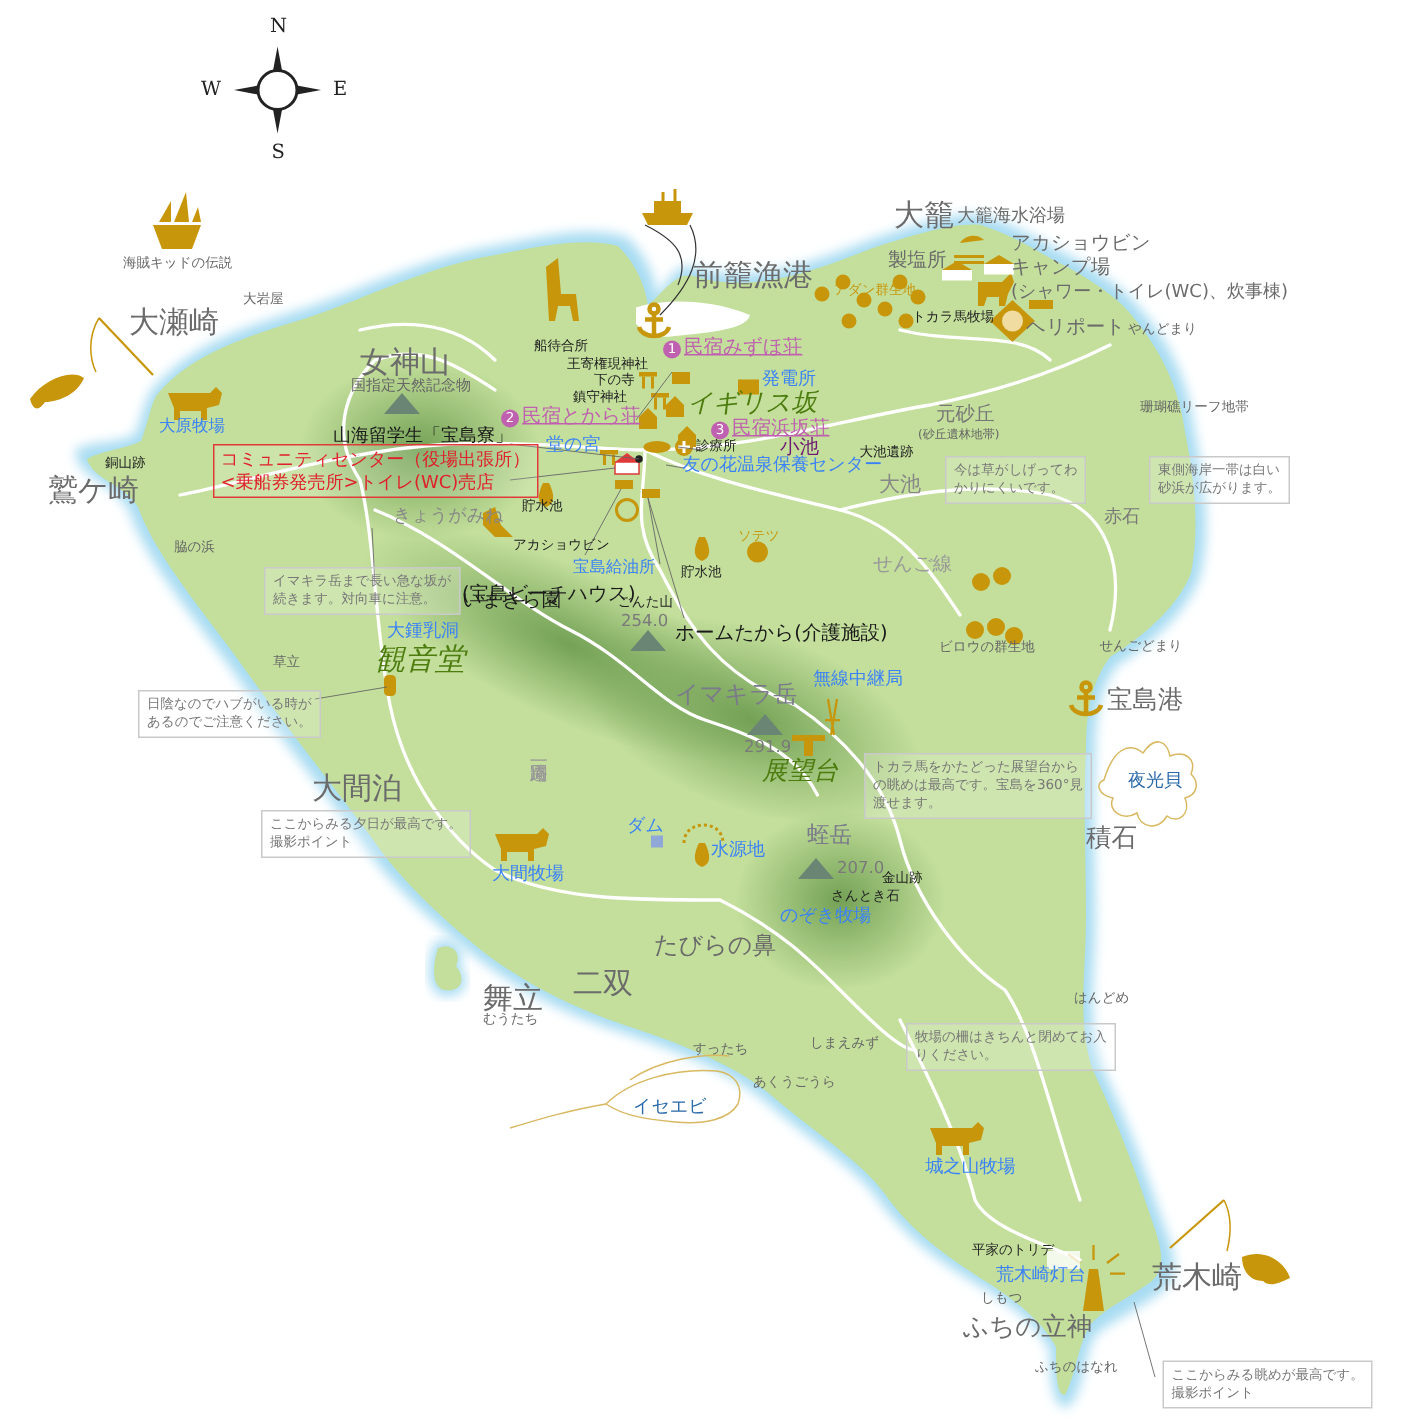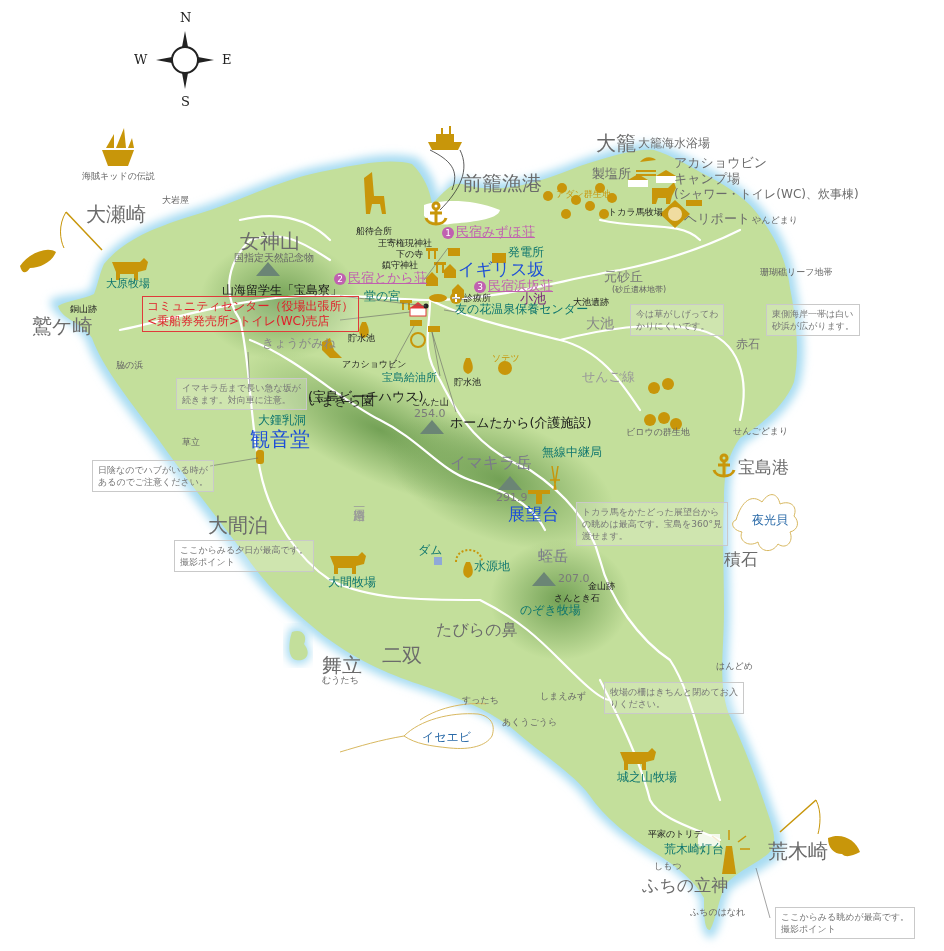--- a/index.html
+++ b/index.html
@@ -1,24 +1,24 @@
 <!DOCTYPE html>
 <html><head>
 <meta charset="utf-8">
 <style>
   html, body { margin:0; padding:0; background:#ffffff; }
   body { width:944px; height:951px; position:relative; overflow:hidden;
          font-family:"DejaVu Sans", sans-serif; }
   #map { position:absolute; left:0; top:0; width:944px; height:951px; }
   .lbl { position:absolute; white-space:nowrap; line-height:1.1; }
   .big { font-size:20px; color:#6b6b6b; }
-  .bigdark { font-size:20px; color:#1d4ed8; }
+  .bigdark { font-size:20px; color:#4d7c0f;font-style:italic; }
   .mid { font-size:15px; color:#6b6b6b; }
   .mid-dark { font-size:14px; color:#1a1a1a; }
-  .small { font-size:11px; color:#0f766e;text-align:right; }
+  .small { font-size:11px; color:#3b82f6;text-align:right; }
   .tiny { font-size:9px; color:#666; }
   .peak { font-size:14px; color:#7a7a8a; }
   .elev { font-size:11px; color:#7a7a7a; }
   .pink { font-size:13px; color:#c060b0;text-decoration:underline; }
   .pink .num { display:inline-block; width:12px; height:12px; border-radius:50%;
                background:#c060b0; color:#fff; font-size:9px; text-align:center; line-height:12px; margin-right:2px; }
   .blue { font-size:12px; color:#2a6aa8;text-align:center; }
   .note { position:absolute; border:1px solid #c9c9c9; background:rgba(255,255,255,0.2);
           font-size:9px; color:#777; line-height:1.35; padding:3px 5px; white-space:pre-line; }
   .redbox { position:absolute; border:1px solid #e03a3a; color:#e0202a; font-size:12px;
@@ -364,21 +364,21 @@
 <span class="lbl big" style="left:738px;top:458px;font-size:17px">宝島港</span>
 <span class="lbl blue" style="left:752px;top:514px">夜光貝</span>
 <span class="lbl big" style="left:724px;top:550px;font-size:17px">積石</span>
 <span class="lbl mid" style="left:736px;top:338px;font-size:12px;color:#777">赤石</span>
 <span class="lbl mid" style="left:582px;top:370px;font-size:13px;color:#999">せんご線</span>
 <span class="lbl tiny" style="left:626px;top:428px">ビロウの群生地</span>
 <span class="lbl tiny" style="left:760px;top:268px">珊瑚礁リーフ地帯</span>
 <span class="lbl tiny" style="left:752px;top:216px">やんどまり</span>
 <div class="note" style="left:766px;top:304px">東側海岸一帯は白い
 砂浜が広がります。</div>
-<span class="lbl mid" style="left:604px;top:270px;font-size:13px;color:#777">元砂丘</span>
+<span class="lbl mid" style="left:624px;top:270px;font-size:13px;color:#777">元砂丘</span>
 <span class="lbl tiny" style="left:612px;top:286px;font-size:8px">(砂丘遺林地帯)</span>
 <div class="note" style="left:630px;top:304px">今は草がしげってわ
 かりにくいです。</div>
 <span class="lbl mid" style="left:586px;top:316px;font-size:14px;color:#888">大池</span>
 <span class="lbl mid" style="left:520px;top:292px;font-size:13px;color:#701a75">小池</span>
 <span class="lbl tiny" style="left:573px;top:298px;color:#222">大池遺跡</span>
 
 <span class="lbl small" style="left:455px;top:303px;font-size:12px">友の花温泉保養センター</span>
 <span class="lbl tiny" style="left:464px;top:294px;color:#222">診療所</span>
 <span class="lbl bigdark" style="left:458px;top:260px;font-size:17px">イギリス坂</span>

